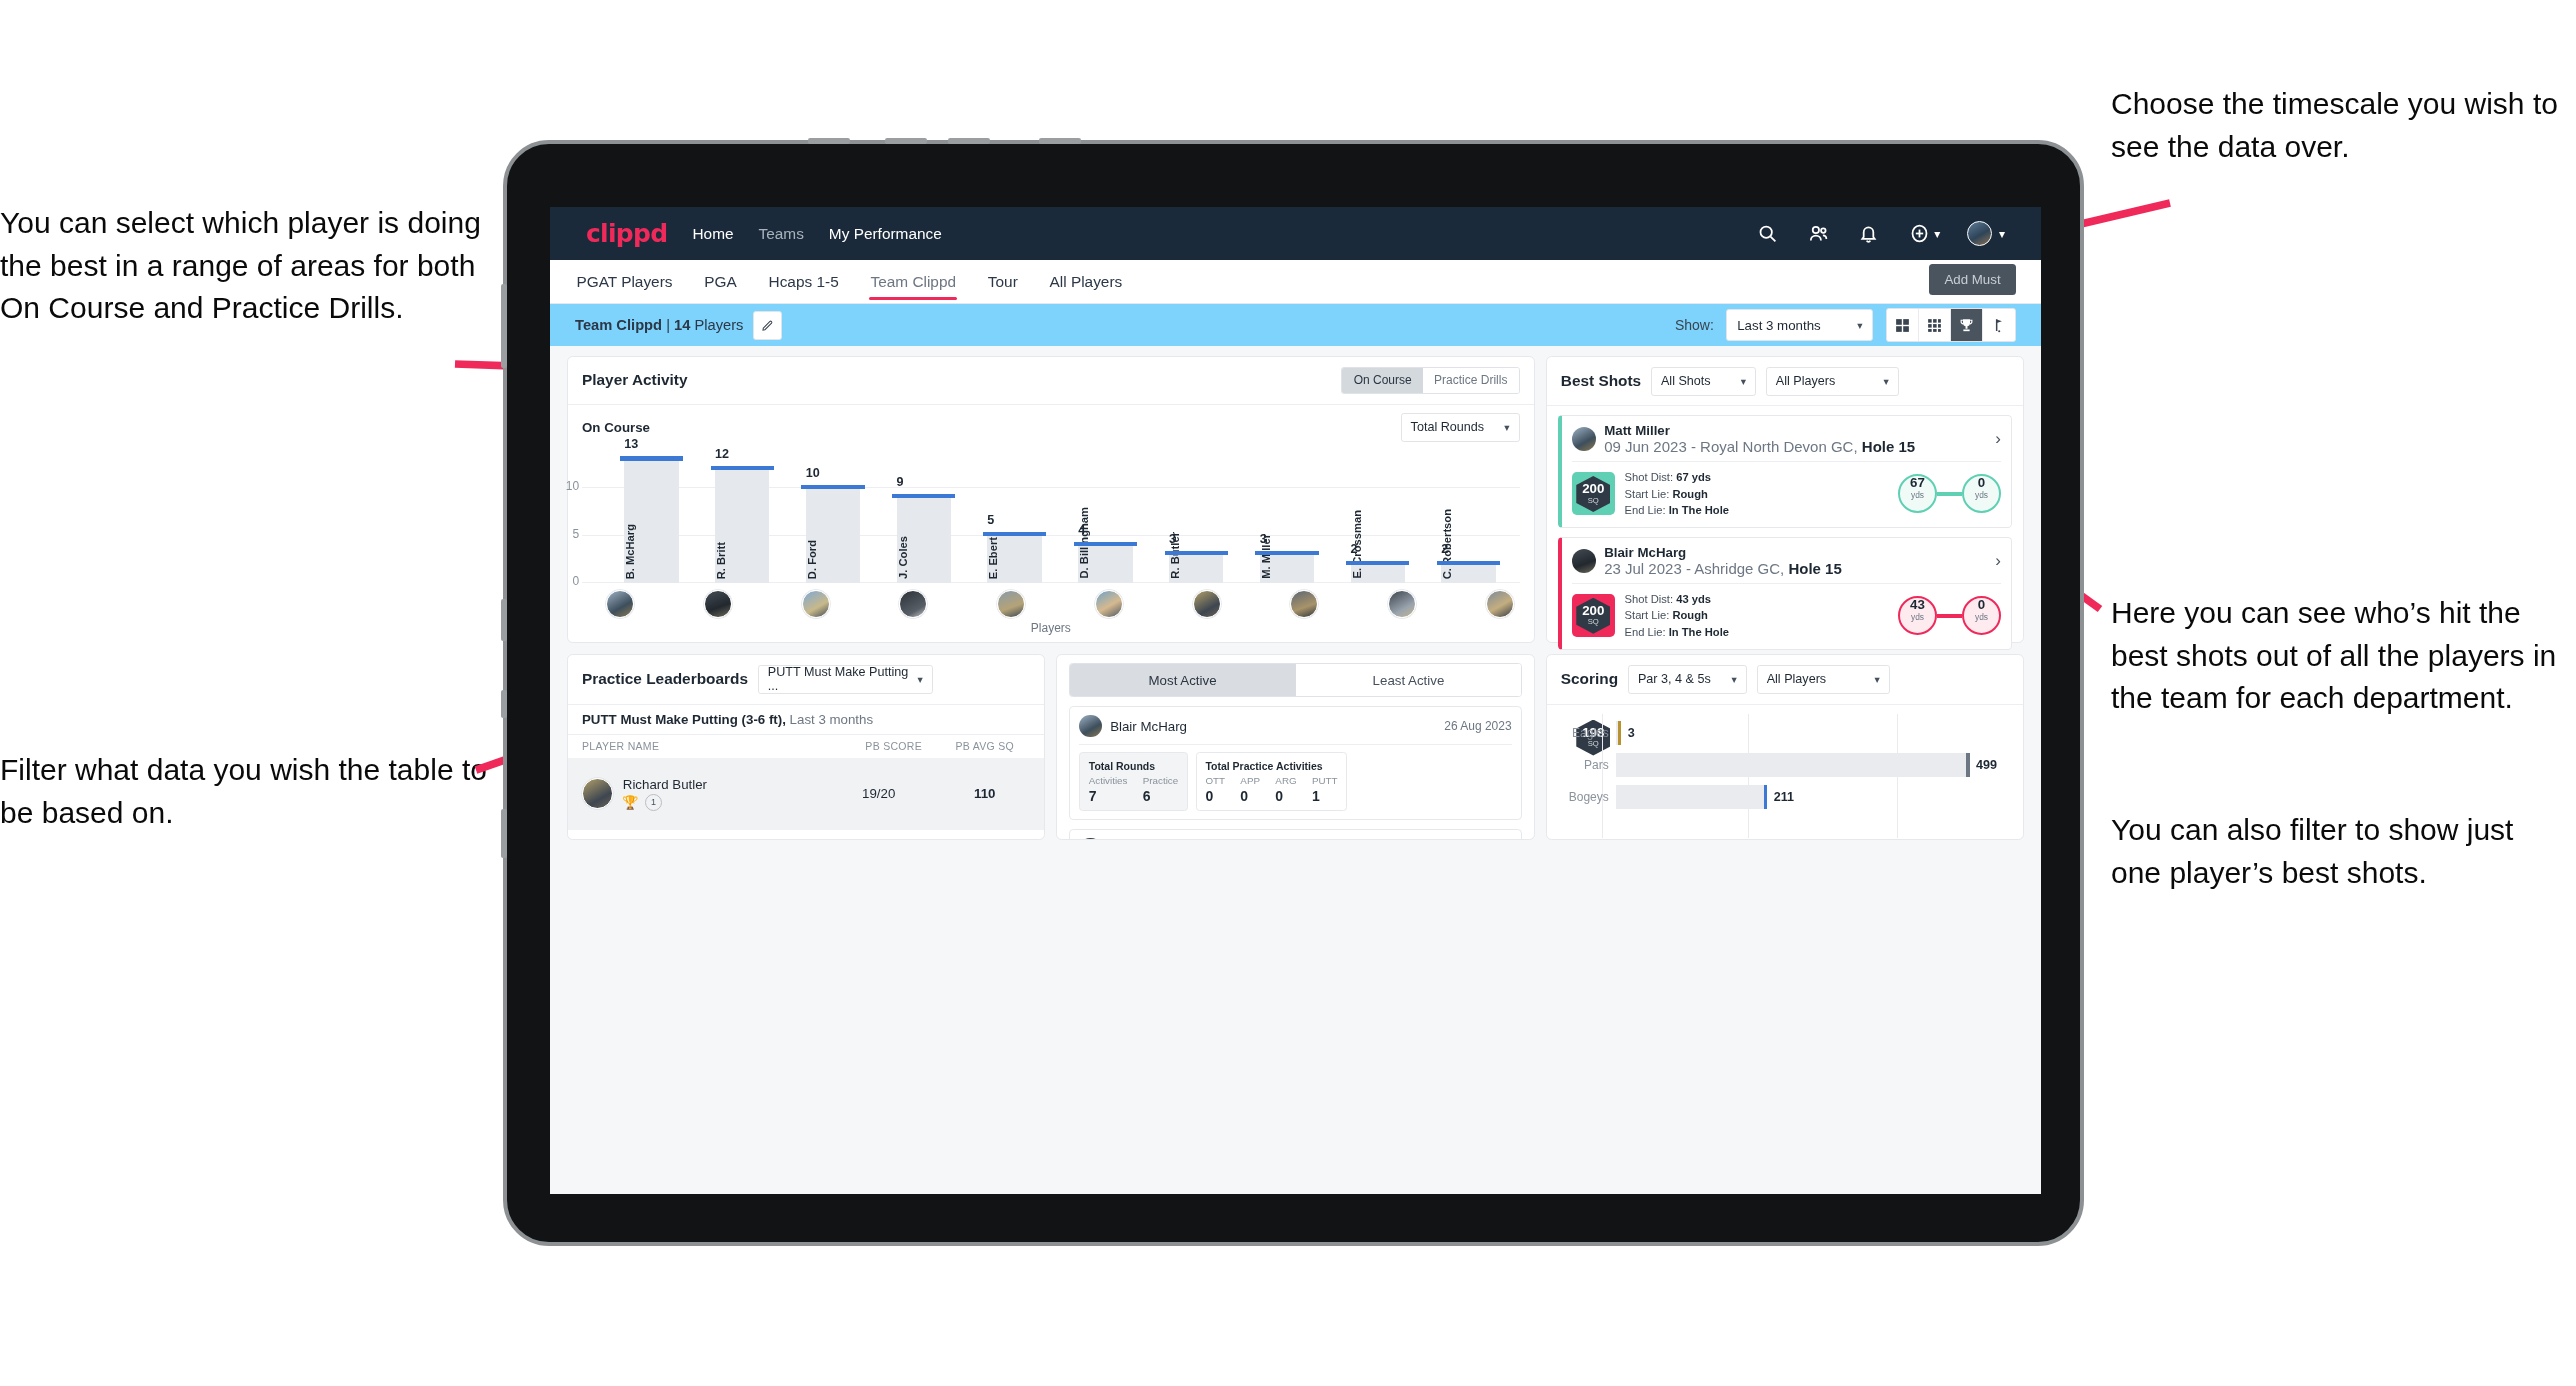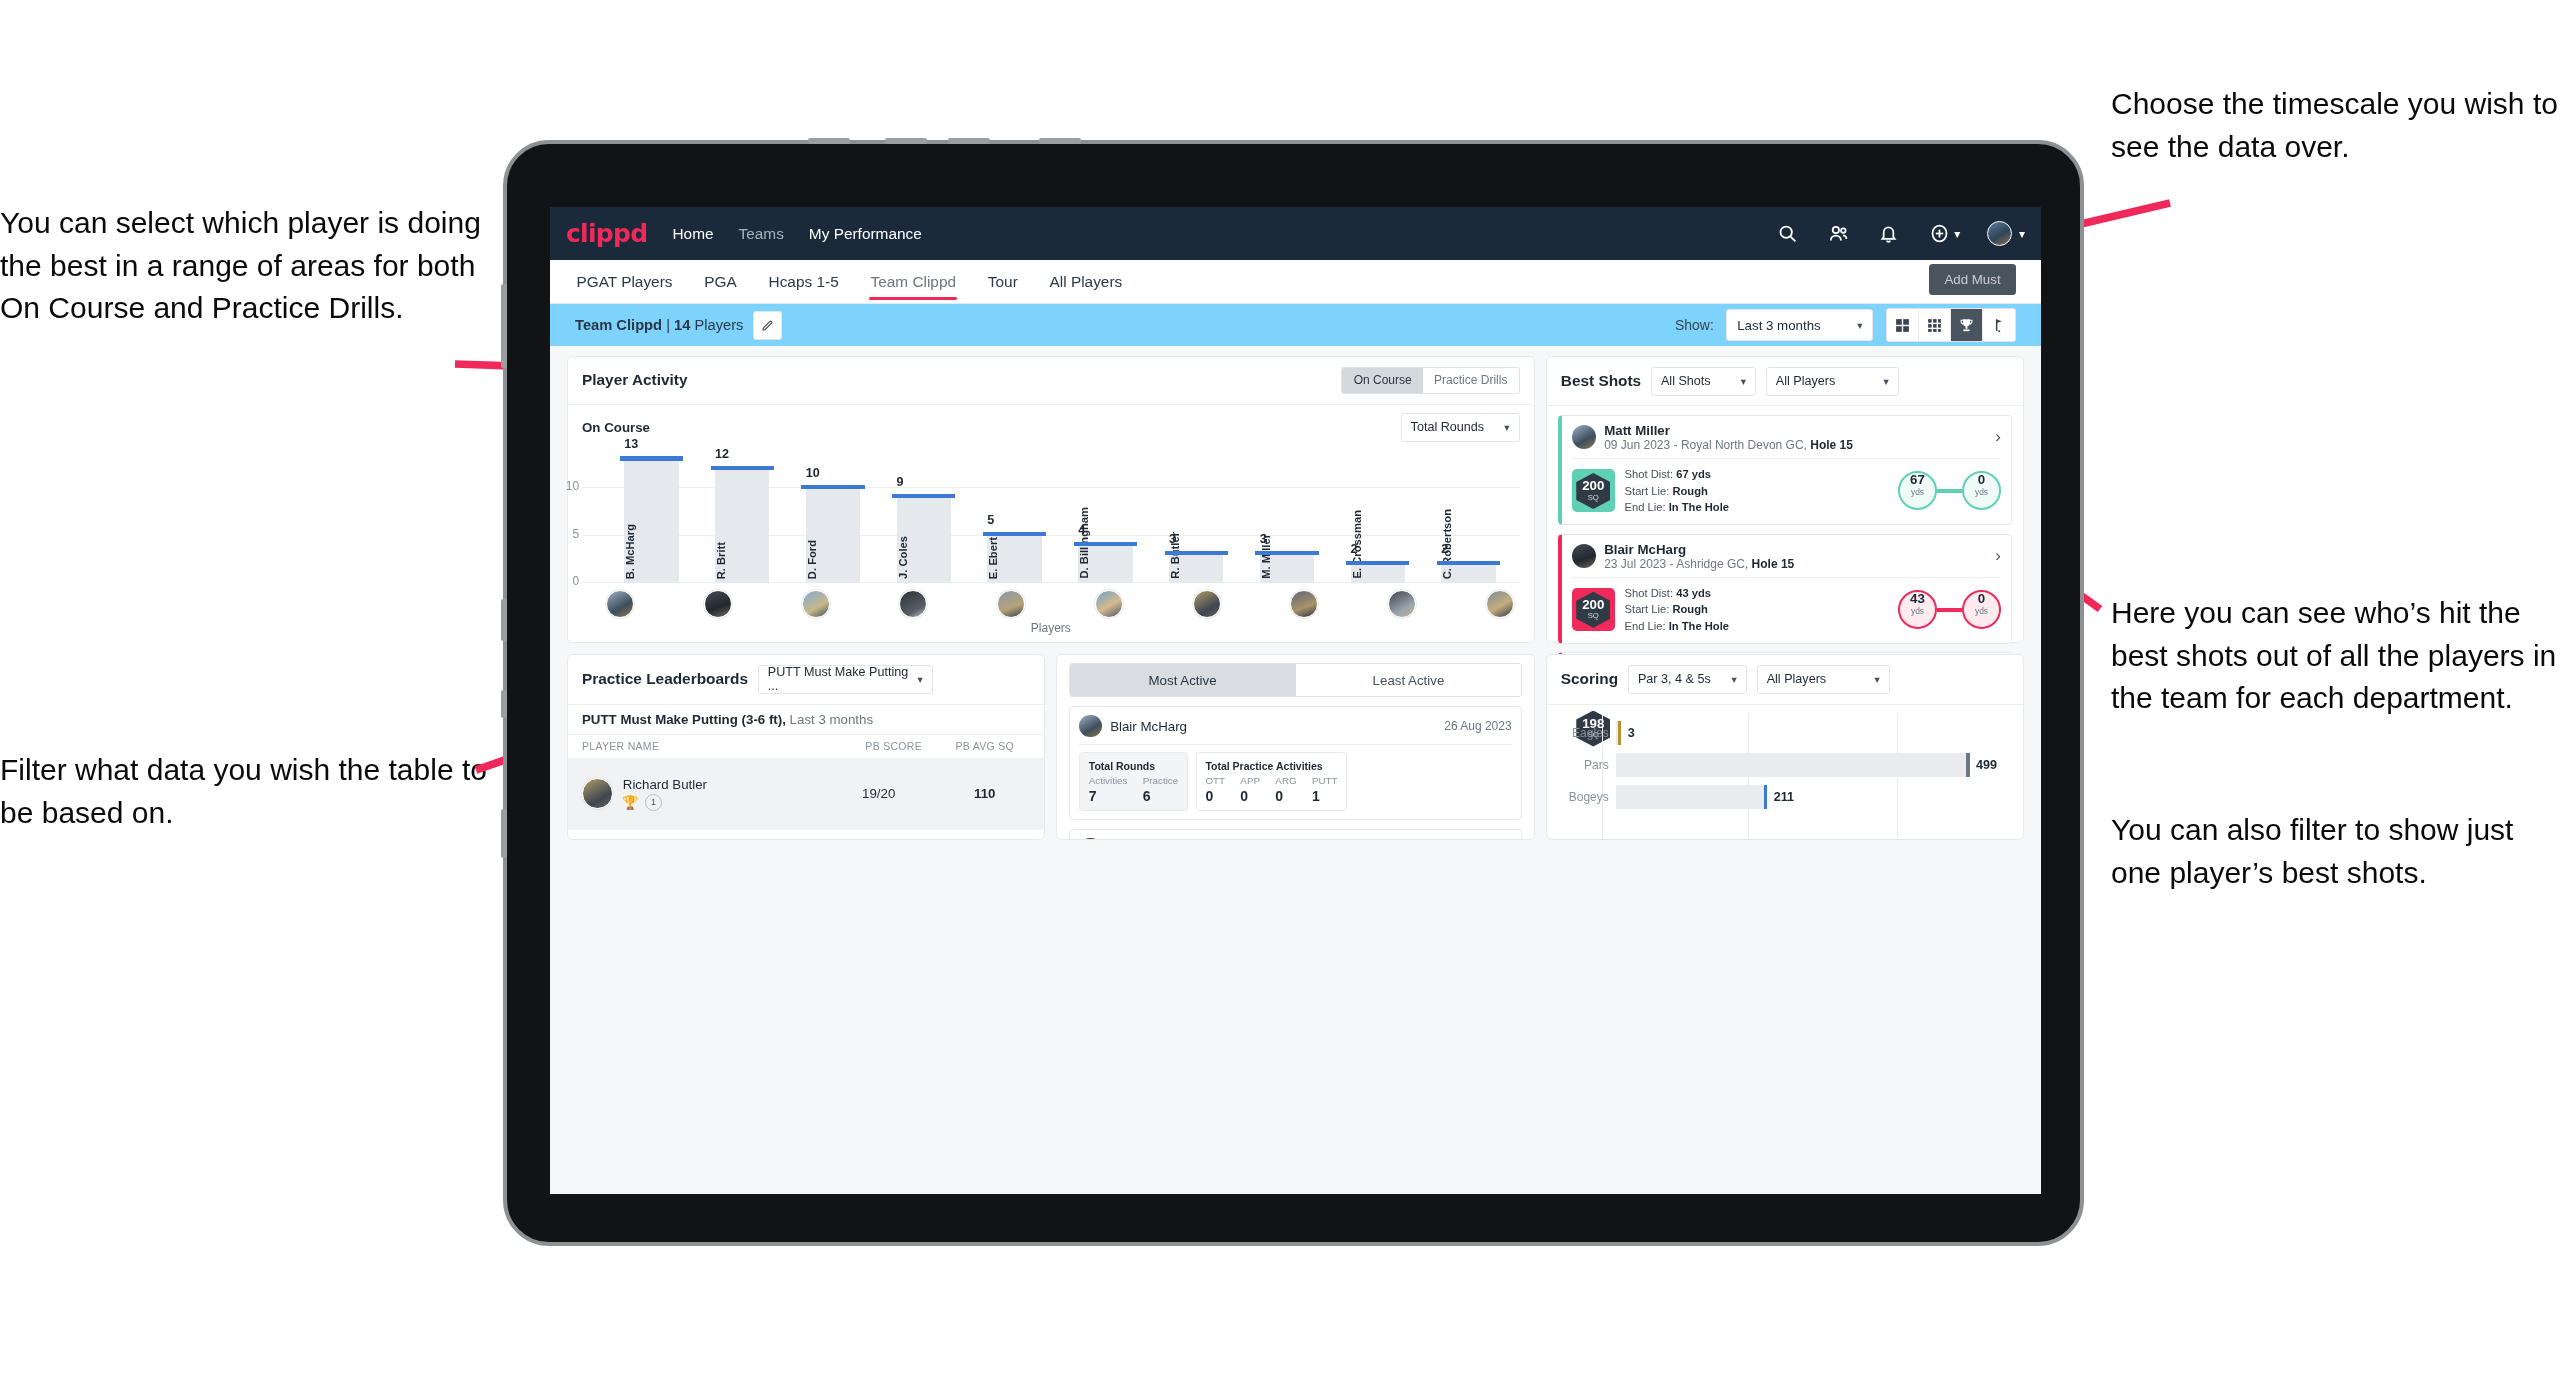--- a/index.html
+++ b/index.html
@@ -25,21 +25,21 @@
   #tb4 { top: -6.3px; left: 532px; width: 42px; height: 6.3px; }
   #tb5 { left: -6.3px; top: 140px; width: 6.3px; height: 84px; }
   #tb6 { left: -6.3px; top: 455px; width: 6.3px; height: 42px; }
   #tb7 { left: -6.3px; top: 546px; width: 6.3px; height: 28px; }
   #tb8 { left: -6.3px; top: 665px; width: 6.3px; height: 49px; }
 
   #screen { position: absolute; left: 43px; top: 63px; width: 1491px; height: 987px;
             background: #f6f7f9; overflow: hidden; }
 
   
-  #topnav { height: 53px; background: #1b2a3a; display: flex; align-items: center; padding: 0 16px; }
+  #topnav { height: 53px; background: #1b2a3a; display: flex; align-items: center; padding: 0 36px; }
   #logo { color: #ef2a5b; font-size: 25px; font-weight: 700; letter-spacing: -0.7px; font-family: "DejaVu Sans", sans-serif; }
   .navlink { color: #ffffff; font-size: 15.4px; margin-left: 25px; }
   .navlink.dim { color: #a9b2bc; }
   #topnav-right { margin-left: auto; display: flex; align-items: center; gap: 26.6px; }
   .nav-ico { width: 24px; height: 24px; color: #ffffff; display: flex; align-items: center; justify-content: center; }
   .nav-ico svg { width: 21px; height: 21px; fill: none; stroke: #ffffff; stroke-width: 2; }
   .caret { color: #ffffff; font-size: 12px; margin-left: 2.8px; }
   #avatar-top { width: 25px; height: 25px; border-radius: 50%; background: linear-gradient(150deg,#5e7c99,#2e4458 55%,#8b7356); border: 1.4px solid #fff; }
 
   
@@ -99,21 +99,21 @@
   #avatar-row { display: flex; justify-content: space-between; padding: 4.2px 19.6px 0 38px; }
   .pav { width: 28px; height: 28px; border-radius: 50%; border: 1.4px solid #fff; box-shadow: 0 0 0 0.7px #dfe2e6; }
   #xlabel { text-align: center; font-size: 12px; color: #6d7783; padding: 2.8px 0 7px 0; }
 
   
   #best-list { padding: 8.4px 11.2px; display: flex; flex-direction: column; gap: 8.4px; }
   .shot { border: 0.7px solid #e6e8eb; border-radius: 4.2px; border-left-width: 4.9px; padding: 7px 9.8px 8.4px 9.8px; background: #fff; }
   .shot-top { display: flex; align-items: center; gap: 8.4px; padding-bottom: 6.3px; border-bottom: 0.7px solid #eceef1; }
   .shot-av { width: 24px; height: 24px; border-radius: 50%; flex: none; }
   .shot-nm { font-size: 13.3px; font-weight: 700; color: #1e2833; }
-  .shot-meta { font-size: 12px; color: #6d7783; }
+  .shot-meta { font-size: 15px; color: #6d7783; }
   .shot-meta b { color: #1e2833; }
   .chev { margin-left: auto; font-size: 17px; color: #4a545f; }
   .shot-body { display: flex; align-items: center; gap: 9.8px; padding-top: 7px; }
   .sq-tile { width: 43px; height: 43px; border-radius: 4.9px; display: flex; align-items: center; justify-content: center; flex: none; }
   .hexwrap { position: relative; width: 34px; height: 36px; }
   .hex { position: absolute; inset: 0; background: #2f3a46; clip-path: polygon(50% 0,100% 25%,100% 75%,50% 100%,0 75%,0 25%); display: flex; flex-direction: column; align-items: center; justify-content: center; }
   .hex .n { color: #fff; font-size: 13.3px; font-weight: 700; line-height: 1; }
   .hex .u { color: #d3d8dd; font-size: 7.7px; line-height: 1.3; }
   .shot-lines { font-size: 11.2px; color: #46505c; line-height: 1.48; }
   .shot-lines b { color: #1e2833; }

